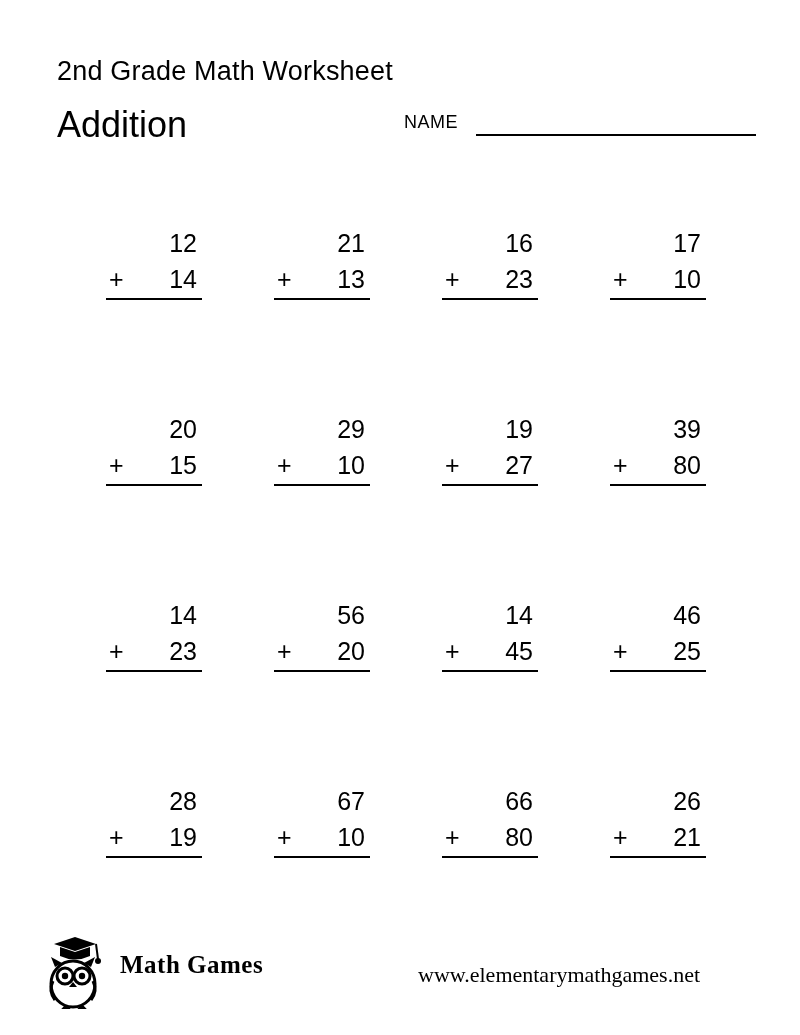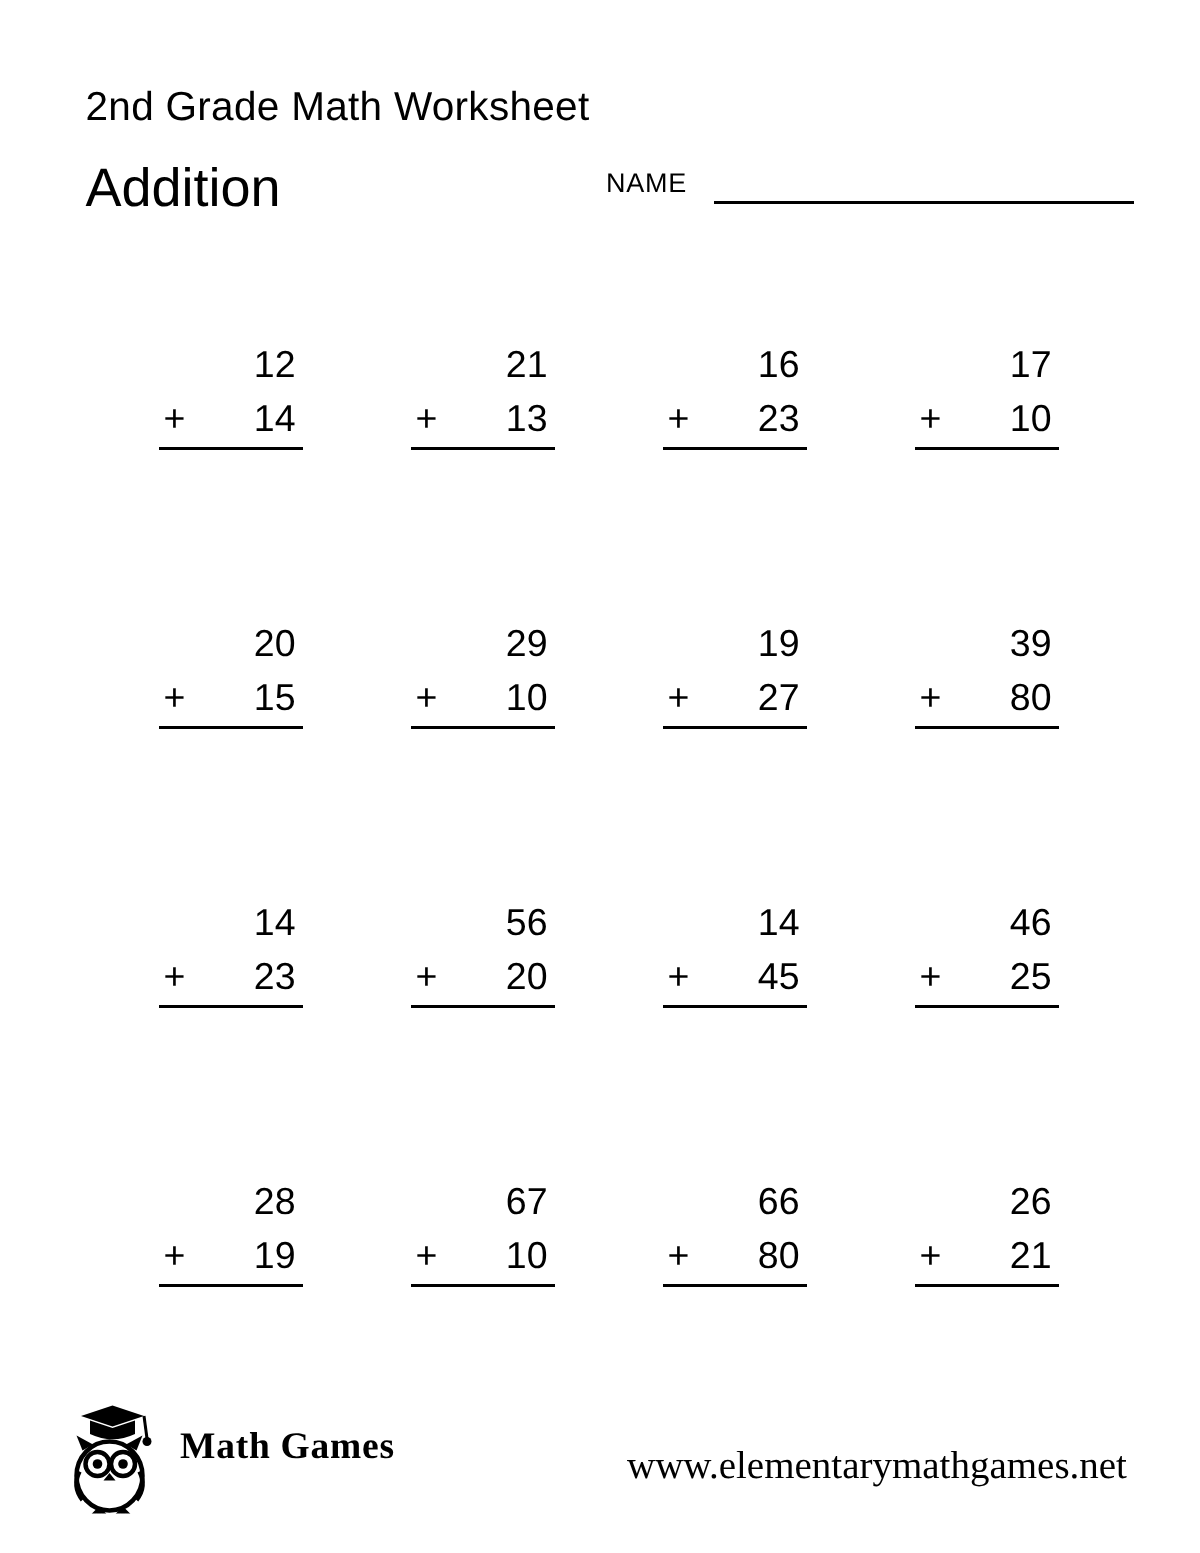--- a/index.html
+++ b/index.html
@@ -138,21 +138,21 @@
     font-size: 25px;
     font-weight: bold;
     line-height: 34px;
     letter-spacing: 0.5px;
   }
   .footer-url {
     position: absolute;
     left: 418px;
     top: 962px;
     font-family: "Liberation Serif", serif;
-    font-size: 26px;
+    font-size: 22px;
     white-space: nowrap;
   }
 </style>
 </head>
 <body>
 
 <div class="page">
 
   <h1 class="worksheet-title">2nd Grade Math Worksheet</h1>
 

